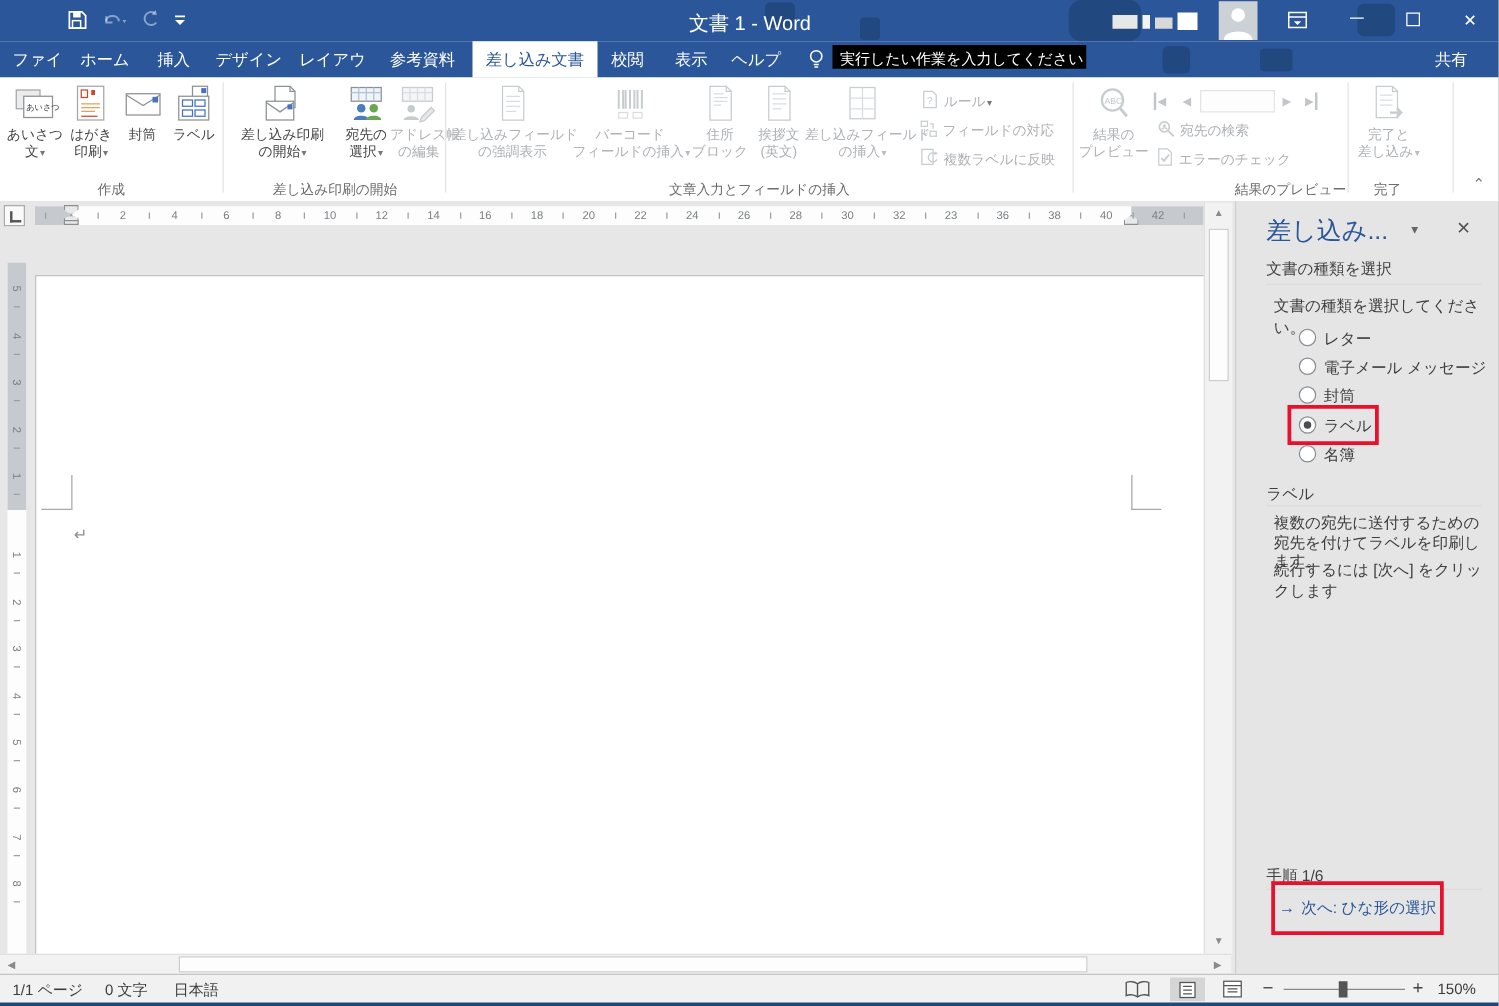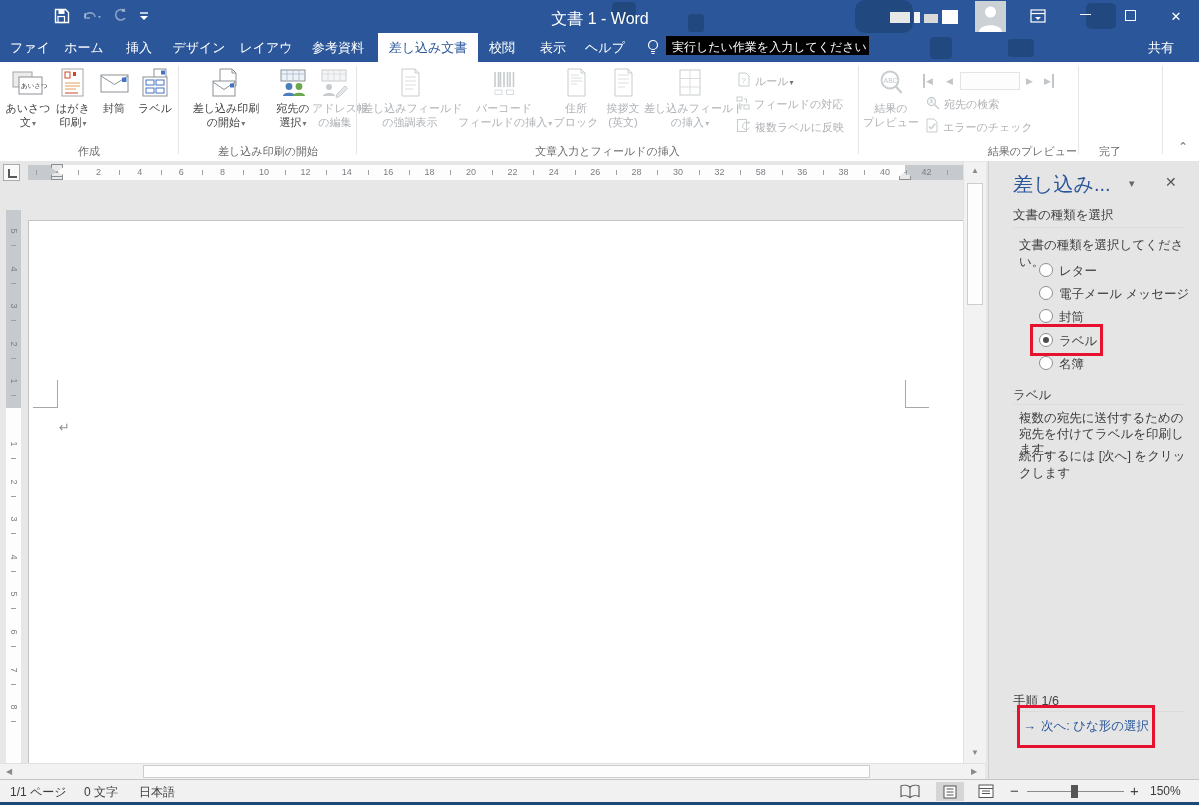--- a/index.html
+++ b/index.html
@@ -312,20 +312,30 @@
     </div>
     <div class="smallrow" style="left:925px;top:56px;">
       <svg width="15" height="16">
         <path d="M2 1 h7 l3 3 v10 h-10 z" fill="#fff" stroke="#c7cccf"></path>
         <path d="M4 8.5 l2.2 2.2 4-5" fill="none" stroke="#c7cccf" stroke-width="1.4"></path>
       </svg><span>エラーのチェック</span>
     </div>
     <div class="grplbl" style="left:860px;width:217px;text-align:right;">結果のプレビュー</div>
     <div class="vsep" style="left:1078px;"></div>
 
+    <div class="bigbtn dis" style="left:1082px;width:58px;">
+      <svg width="30" height="30">
+        <path d="M5 1 h13 l4 4 v21 h-17 z" fill="#fff" stroke="#c7cccf"></path>
+        <path d="M18 1 v4 h4" fill="none" stroke="#c7cccf"></path>
+        <path d="M8 8 h10 M8 12 h10 M8 16 h10" stroke="#dadde0"></path>
+        <path d="M16 22 h9 m-3.5 -3.5 l3.5 3.5 -3.5 3.5" fill="none" stroke="#c7cccf" stroke-width="1.8"></path>
+      </svg>
+      <div><span>完了と</span></div>
+      <div><span>差し込み</span><span class="drp">▾</span></div>
+    </div>
     <div class="grplbl" style="left:1079px;width:62px;">完了</div>
     <div class="vsep" style="left:1162px;"></div>
     <div class="abs" style="left:1178px;top:78px;font-size:12px;color:#777;">⌃</div>
   </div>
 
   <div class="abs" id="doc-region">
 
     <div class="abs" style="left:3px;top:3px;width:17px;height:17px;background:#fafafa;border:1px solid #ababab;box-sizing:border-box;">
       <span class="abs" style="left:4px;top:4px;width:7px;height:7px;border-left:2px solid #595959;border-bottom:2px solid #595959;"></span>
     </div>
@@ -346,21 +356,21 @@
         <span class="hn" style="left: 308.8px;">14</span>
         <span class="hn" style="left: 350.2px;">16</span>
         <span class="hn" style="left: 391.6px;">18</span>
         <span class="hn" style="left: 433px;">20</span>
         <span class="hn" style="left: 474.4px;">22</span>
         <span class="hn" style="left: 515.8px;">24</span>
         <span class="hn" style="left: 557.2px;">26</span>
         <span class="hn" style="left: 598.6px;">28</span>
         <span class="hn" style="left: 640px;">30</span>
         <span class="hn" style="left: 681.4px;">32</span>
-        <span class="hn" style="left: 722.8px;">58</span>
+        <span class="hn" style="left: 722.8px;">23</span>
         <span class="hn" style="left: 764.2px;">36</span>
         <span class="hn" style="left: 805.6px;">38</span>
         <span class="hn" style="left: 847px;">40</span>
         <span class="hn" style="left: 888.4px;">42</span>
         <i class="ht" style="left: 8.3px;"></i>
         <i class="ht" style="left: 49.7px;"></i>
         <i class="ht" style="left: 91.1px;"></i>
         <i class="ht" style="left: 132.5px;"></i>
         <i class="ht" style="left: 173.9px;"></i>
         <i class="ht" style="left: 215.3px;"></i>

